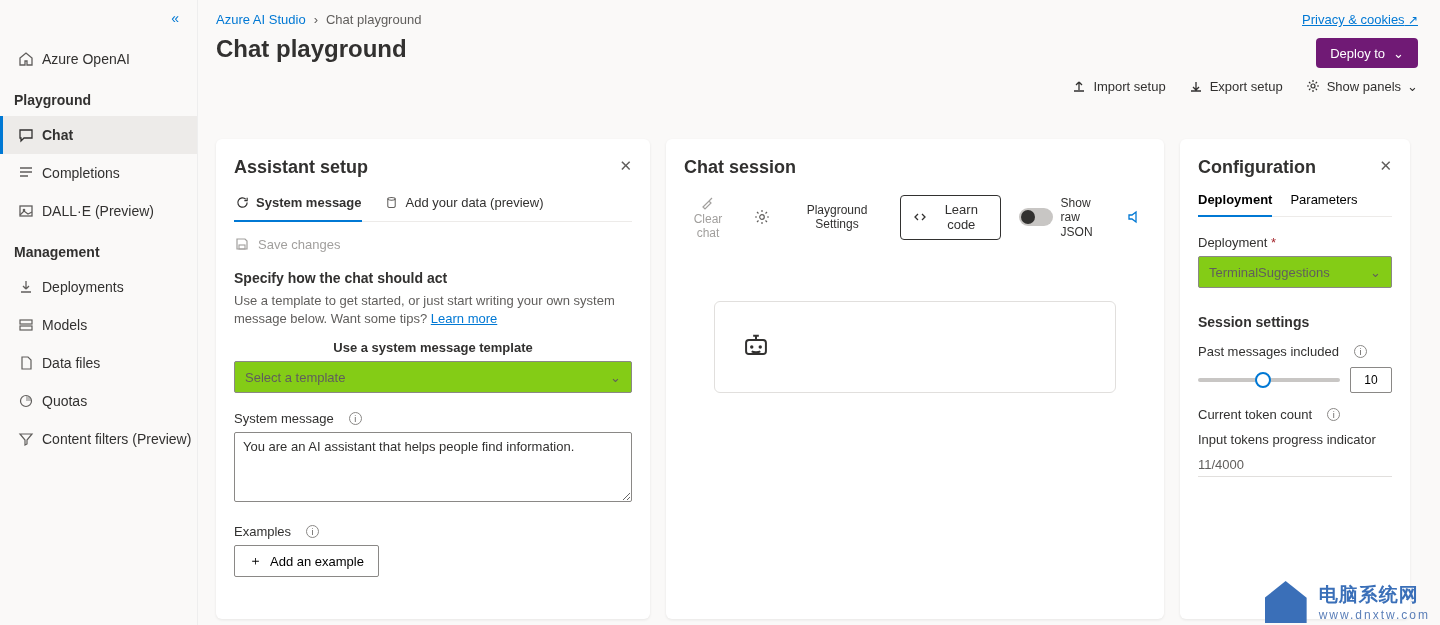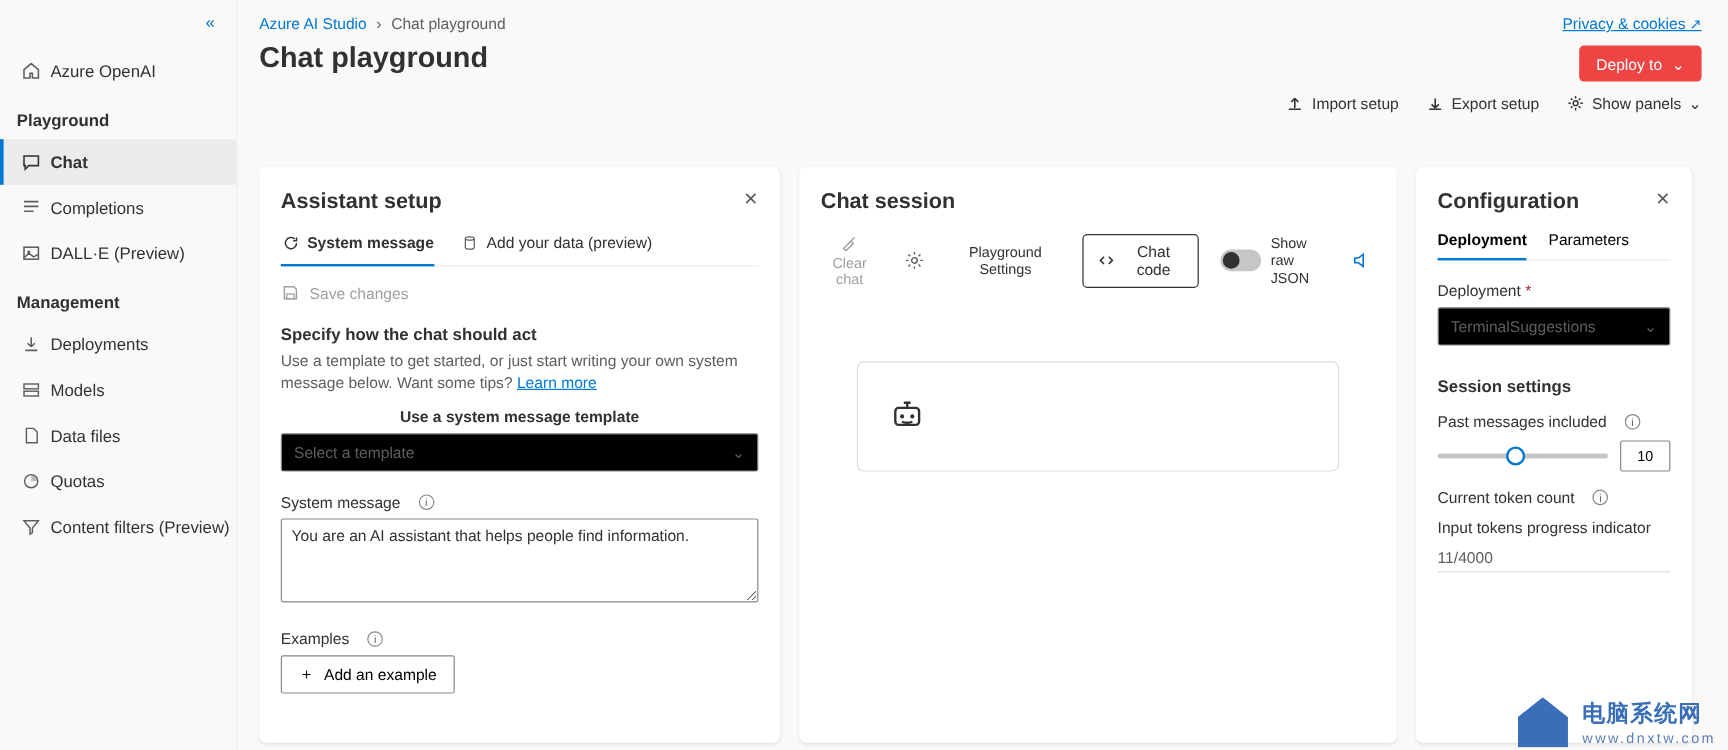--- a/index.html
+++ b/index.html
@@ -10,39 +10,39 @@
 .nav-item{display:flex;align-items:center;height:38px;padding-left:18px;font-size:14px;color:#323130;cursor:pointer;gap:8px;}
 .nav-item.active{background:#edebe9;border-left:3px solid #0078d4;padding-left:15px;font-weight:600;}
 .nav-header{font-size:14px;font-weight:600;color:#323130;padding-left:14px;height:32px;display:flex;align-items:center;margin-top:6px;}
 .main{position:absolute;left:198px;top:0;right:0;height:100%;padding:12px 18px 0 18px;}
 .breadcrumb{font-size:13px;color:#605e5c;display:flex;align-items:center;gap:8px;}
 .breadcrumb .link{color:#0078d4;cursor:pointer;}
 .page-title{font-size:24px;font-weight:600;color:#323130;margin-top:8px;}
 .topright{position:absolute;top:12px;right:22px;font-size:13px;}
 .topright a{color:#0078d4;text-decoration:underline;}
 .extlink::after{content:" ↗";font-size:12px;}
-.deploy-btn{position:absolute;right:22px;top:38px;background:#ef4444;color:#fff;border:none;border-radius:4px;height:30px;padding:0 14px;font-size:13px;display:flex;align-items:center;gap:8px;cursor:pointer;}
+.deploy-btn{position:absolute;right:22px;top:38px;background:#701a75;color:#fff;border:none;border-radius:4px;height:30px;padding:0 14px;font-size:13px;display:flex;align-items:center;gap:8px;cursor:pointer;}
 .toolbar{position:absolute;right:22px;top:78px;display:flex;gap:22px;font-size:13px;color:#323130;}
 .toolbar-item{display:flex;align-items:center;gap:6px;cursor:pointer;}
 .panels{display:flex;gap:16px;margin-top:76px;}
 .panel{background:#fff;border-radius:6px;box-shadow:0 1px 3px rgba(0,0,0,.08);padding:18px;position:relative;}
 .panel-title{font-size:18px;font-weight:600;color:#323130;}
 .close-x{position:absolute;top:18px;right:18px;color:#605e5c;cursor:pointer;font-size:15px;}
 .p-assist{width:434px;height:480px;}
 .p-chat{width:498px;height:480px;}
 .p-conf{width:230px;height:480px;}
 .tabs{display:flex;gap:22px;margin-top:16px;font-size:13px;border-bottom:1px solid #edebe9;}
 .tab{padding-bottom:10px;cursor:pointer;color:#323130;display:flex;align-items:center;gap:6px;}
 .tab.active{font-weight:600;border-bottom:2px solid #0078d4;margin-bottom:-1px;}
 .save-row{display:flex;align-items:center;gap:8px;color:#a19f9d;font-size:13px;margin-top:14px;}
 .section-h{font-size:14px;font-weight:600;color:#323130;margin-top:18px;}
 .section-desc{font-size:13px;color:#605e5c;margin-top:6px;line-height:1.4;}
 .section-desc .link{color:#0078d4;text-decoration:underline;cursor:pointer;}
 .label-sm{font-size:13px;font-weight:600;color:#323130;margin-top:12px;text-align:center;}
-.select-box{width:100%;height:32px;border:1px solid #8a8886;border-radius:2px;padding:0 10px;font-size:13px;color:#605e5c;display:flex;align-items:center;justify-content:space-between;margin-top:6px;cursor:pointer;background:#000000;}
+.select-box{width:100%;height:32px;border:1px solid #8a8886;border-radius:2px;padding:0 10px;font-size:13px;color:#605e5c;display:flex;align-items:center;justify-content:space-between;margin-top:6px;cursor:pointer;background:#84cc16;}
 .field-label{font-size:13px;color:#323130;margin-top:18px;display:flex;align-items:center;gap:15px;}
 .info-icon{width:13px;height:13px;border:1px solid #8a8886;border-radius:50%;display:inline-flex;align-items:center;justify-content:center;font-size:9px;color:#605e5c;}
 .textarea{width:100%;height:70px;border:1px solid #8a8886;border-radius:2px;padding:6px 8px;font-size:13px;color:#323130;margin-top:6px;resize:vertical;font-family:inherit;}
 .add-example{display:inline-flex;align-items:center;gap:8px;height:32px;border:1px solid #8a8886;border-radius:2px;padding:0 14px;font-size:13px;background:#fff;cursor:pointer;margin-top:6px;}
 .chat-actions{display:flex;align-items:center;gap:18px;margin-top:16px;font-size:12px;color:#323130;}
 .chat-btn{display:flex;flex-direction:column;align-items:center;gap:2px;cursor:pointer;min-width:48px;text-align:center;line-height:1.2;}
 .chat-btn.disabled{color:#a19f9d;}
 .chat-btn.iconly{min-width:24px;}
 .chat-btn.boxed{border:1px solid #323130;border-radius:4px;padding:6px 12px;flex-direction:row;gap:8px;font-size:13px;}
 .toggle{position:relative;width:34px;height:18px;border-radius:10px;background:#c8c6c4;flex-shrink:0;}
@@ -275,21 +275,21 @@
         </div>
         <div class="chat-btn">
           <span>Playground Settings</span>
         </div>
         <div class="chat-btn boxed">
           <span class="ico">
               <svg width="14" height="14" viewBox="0 0 14 14">
                 <path d="M5 4 2 7l3 3M9 4l3 3-3 3" fill="none" stroke="#323130" stroke-width="1.3"></path>
               </svg>
             </span>
-          <span>Chat code</span>
+          <span>Learn code</span>
         </div>
         <div class="raw-json">
           <div class="toggle">
               <div class="knob"></div>
             </div>
           <span style="max-width:60px;">Show raw JSON</span>
         </div>
         <div class="chat-btn iconly">
           <span class="ico">
               <svg width="16" height="16" viewBox="0 0 16 16">

